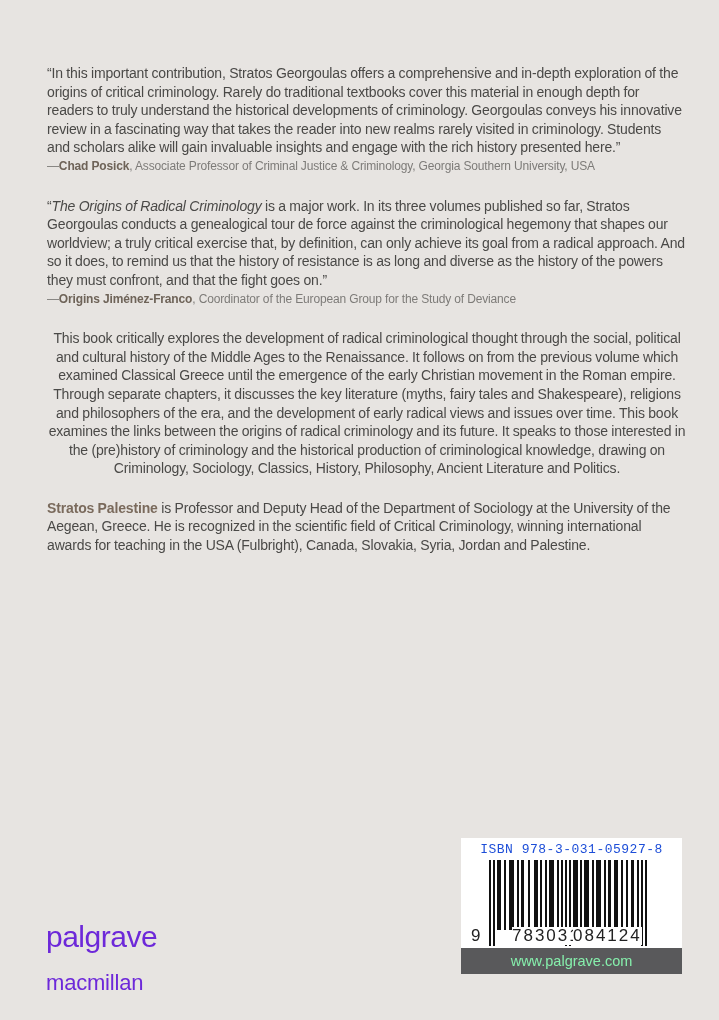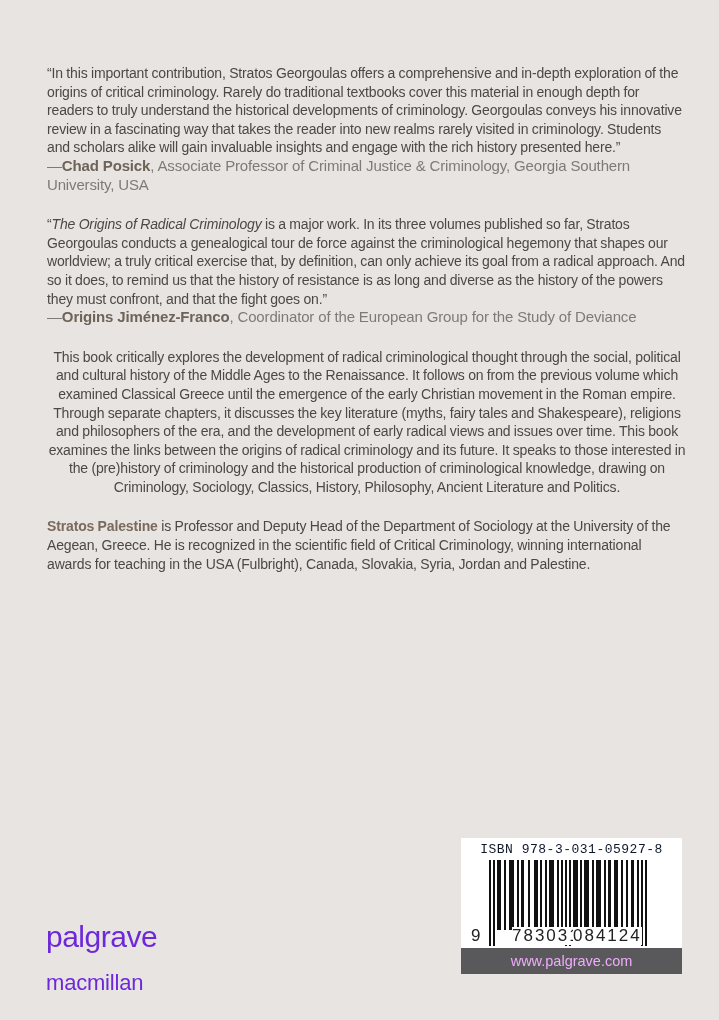--- a/index.html
+++ b/index.html
@@ -8,51 +8,51 @@
     background: #e7e4e1;
     font-family: "Liberation Sans", "DejaVu Sans", sans-serif;
     color: #4a4947;
     position: relative;
   }
   .cover { position: absolute; left: 47px; top: 64px; width: 640px; }
   .para {
     font-size: 14px; line-height: 18.6px; margin: 0;
     letter-spacing: -0.15px; word-spacing: -0.3px;
   }
-  .attrib { font-size: 15px; line-height: 18.6px; color: #7d7b78; margin: 0; letter-spacing: -0.15px; }
+  .attrib { font-size: 12px; line-height: 18.6px; color: #7d7b78; margin: 0; letter-spacing: -0.15px; }
   .attrib .name { font-weight: bold; color: #6e6358; }
   .attrib .indent { display: block; padding-left: 8px; }
   .quote1 { }
   .quote2 { margin-top: 21px; }
   .desc { margin-top: 21px; text-align: center; }
   .bio { margin-top: 21px; }
   .bio .name { font-weight: bold; color: #7a6a5c; }
   em { font-style: italic; }
 
   .logo { position: absolute; left: 46px; top: 922px; color: #6d28d9; }
   .logo .l1 { font-size: 30px; line-height: 30px; letter-spacing: -0.5px; font-weight: normal; display:block; }
   .logo .l2 { font-size: 22px; line-height: 26px; letter-spacing: -0.2px; display:block; margin-top: 18px; }
 
   .isbn-box {
     position: absolute; left: 461px; top: 838px; width: 221px; height: 136px;
     background: #ffffff;
   }
   .isbn-text {
     position: absolute; left: 0; right: 0; top: 4px; text-align: center;
     font-family: "Liberation Mono", "DejaVu Sans Mono", monospace;
-    font-size: 13px; color: #0f172a; letter-spacing: 0.5px;
+    font-size: 13px; color: #1d4ed8; letter-spacing: 0.5px;
   }
   .barcode { position: absolute; left: 16px; top: 22px; width: 180px; height: 86px; }
   .barcode-digits {
     position: absolute; top: 89px; font-family: "Liberation Sans", sans-serif;
     font-size: 17px; color: #222; background: #fff; line-height: 18px; letter-spacing: 2px;
   }
   .url-band {
     position: absolute; left: 0; right: 0; bottom: 0; height: 26px;
-    background: #59595b; color: #f0abfc; text-align: center;
+    background: #59595b; color: #86efac; text-align: center;
     font-size: 14.5px; line-height: 26px;
   }
 </style>
 </head>
 <body>
 
 <div class="cover">
 
   <div class="quote1">
     <p class="para">“In this important contribution, Stratos Georgoulas offers a comprehensive and in-depth exploration of the origins of critical criminology. Rarely do traditional textbooks cover this material in enough depth for readers to truly understand the historical developments of criminology. Georgoulas conveys his innovative review in a fascinating way that takes the reader into new realms rarely visited in criminology. Students and scholars alike will gain invaluable insights and engage with the rich history presented here.”</p>

